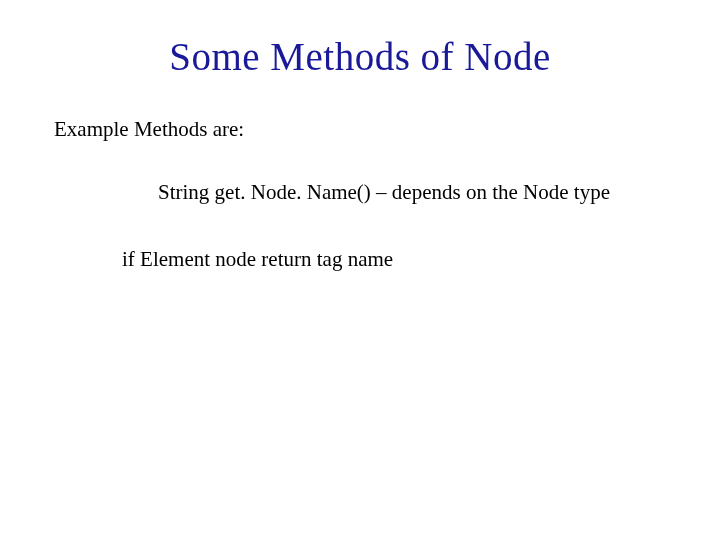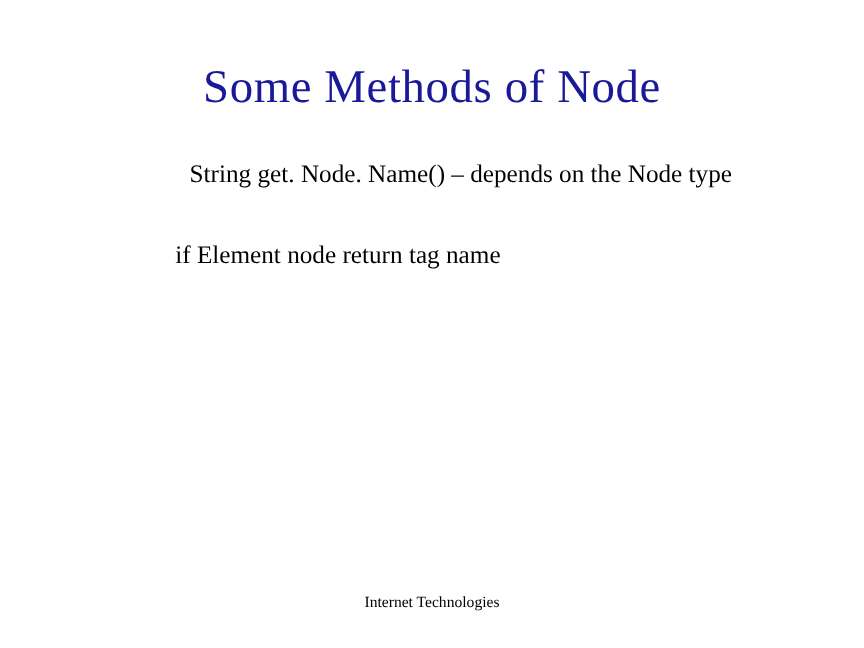--- a/index.html
+++ b/index.html
@@ -11,21 +11,21 @@
       width: 720px;
       height: 540px;
       background: #ffffff;
       font-family: 'Times New Roman', Times, serif;
       position: relative;
       overflow: hidden;
     }
     .slide {
       width: 100%;
       height: 100%;
-      padding: 50px 50px 30px 50px;
+      padding: 34px 50px 30px 50px;
       position: relative;
     }
     .title {
       color: #1a1a99;
       font-size: 39px;
       font-weight: normal;
       text-align: center;
       margin-bottom: 38px;
       letter-spacing: 0.5px;
     }
@@ -37,34 +37,34 @@
     }
     .method-line {
       color: #000000;
       font-size: 21px;
       margin-left: 108px;
       margin-bottom: 42px;
     }
     .detail-line {
       color: #000000;
       font-size: 21px;
-      margin-left: 96px;
+      margin-left: 72px;
       margin-bottom: 42px;
     }
     .footer {
       position: absolute;
       bottom: 30px;
       left: 0;
       right: 0;
       text-align: center;
       color: #000000;
       font-size: 13px;
     }
   </style>
 </head>
 <body>
 
 <div class="slide">
   <h1 class="title">Some Methods of Node</h1>
+  <p class="intro">Example Methods are:</p>
   <p class="method-line">String get. Node. Name() – depends on the Node type</p>
   <p class="detail-line">if Element node return tag name</p>
-  <div class="footer">Internet Technologies</div>
 </div>
 
 </body></html>

